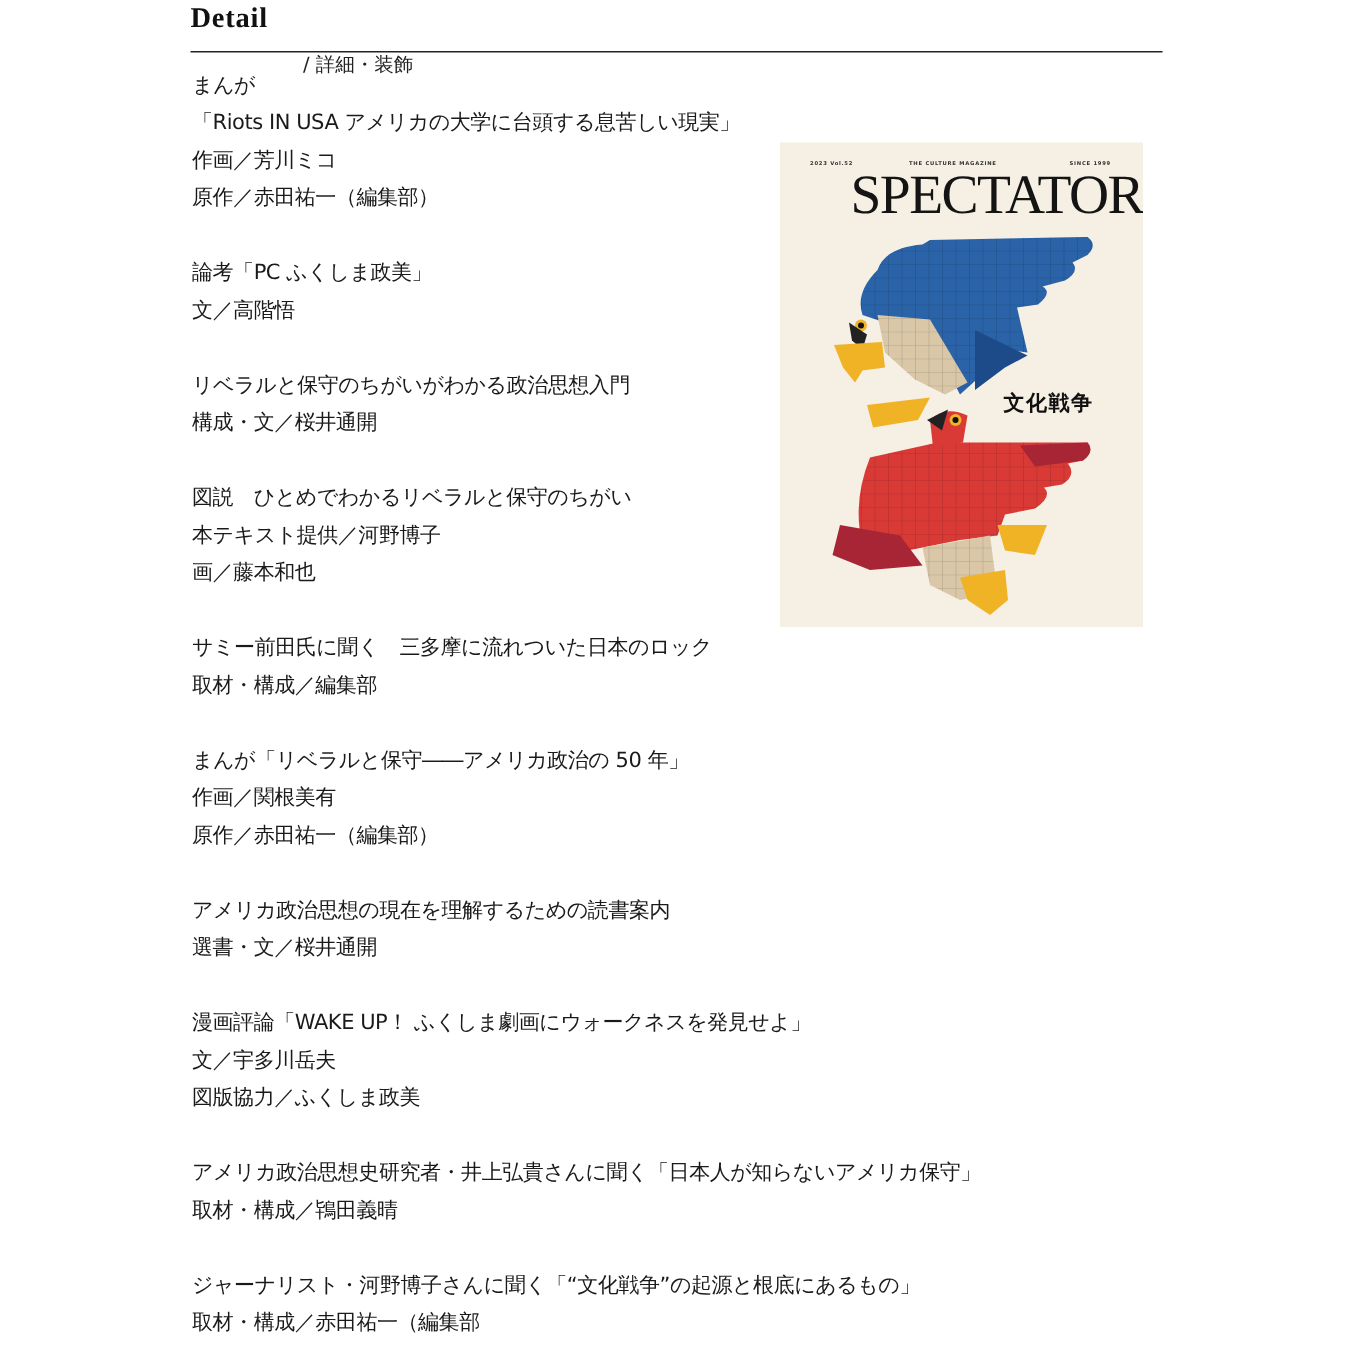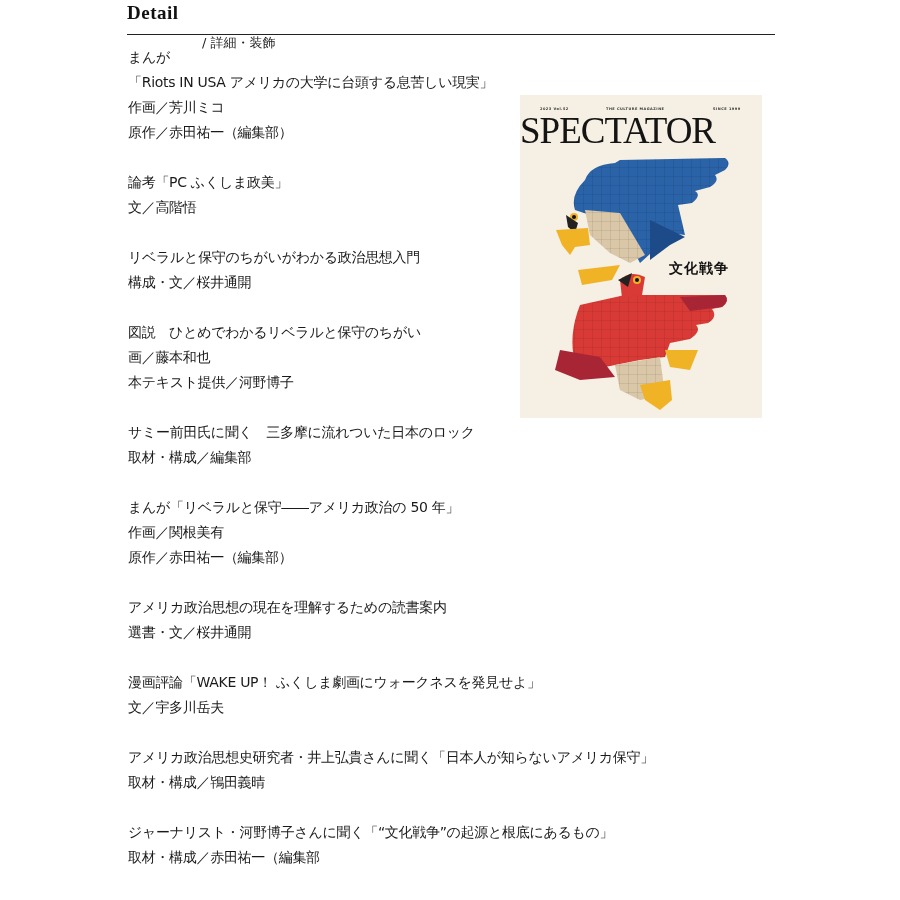--- a/index.html
+++ b/index.html
@@ -7,21 +7,21 @@
          font-family:"DejaVu Sans", "Liberation Sans", sans-serif; color:#1a1a1a; }
   .header { position:absolute; left:127px; top:0; width:648px; height:34px;
             border-bottom:1.5px solid #222; }
   .header .title { position:absolute; left:0; top:2px; font-family:"Liberation Serif","DejaVu Serif",serif;
                    font-weight:bold; font-size:19px; letter-spacing:0.5px; color:#111; }
   .header .sub { position:absolute; left:75px; top:10px; font-size:13px; color:#222;margin-top:24px; }
   .lines { position:absolute; left:128px; top:45px; }
   .line { height:25px; line-height:25px; font-size:14px; white-space:nowrap; letter-spacing:-0.3px; }
   .cover { position:absolute; left:520px; top:95px; width:242px; height:323px; background:#f5efe4; overflow:hidden; }
   .cover .meta { position:absolute; top:12px; font-size:3.5px; font-weight:bold; color:#333; letter-spacing:0.5px; }
-  .cover .logo { position:absolute; left:0; right:0; top:14px; text-align:left;
+  .cover .logo { position:absolute; left:0; right:0; top:14px; text-align:right;
                  font-family:"Liberation Serif","DejaVu Serif",serif; font-size:37px; color:#141414; letter-spacing:-1px; }
   .cover .coverline { position:absolute; left:149px; top:164px; font-size:14px; font-weight:bold; color:#111; letter-spacing:1px; }
   .cover svg { position:absolute; left:0; top:0; }
 </style>
 </head>
 <body>
 
 <div class="header">
   <span class="title">Detail</span>
   <span class="sub">/ 詳細・装飾</span>
@@ -33,35 +33,36 @@
     <div class="line">作画／芳川ミコ</div>
     <div class="line">原作／赤田祐一（編集部）</div>
     <div class="line"></div>
     <div class="line">論考「PC ふくしま政美」</div>
     <div class="line">文／高階悟</div>
     <div class="line"></div>
     <div class="line">リベラルと保守のちがいがわかる政治思想入門</div>
     <div class="line">構成・文／桜井通開</div>
     <div class="line"></div>
     <div class="line">図説　ひとめでわかるリベラルと保守のちがい</div>
+    <div class="line">本テキスト提供／河野博子</div>
     <div class="line">画／藤本和也</div>
-    <div class="line">本テキスト提供／河野博子</div>
     <div class="line"></div>
     <div class="line">サミー前田氏に聞く　三多摩に流れついた日本のロック</div>
     <div class="line">取材・構成／編集部</div>
     <div class="line"></div>
     <div class="line">まんが「リベラルと保守――アメリカ政治の 50 年」</div>
     <div class="line">作画／関根美有</div>
     <div class="line">原作／赤田祐一（編集部）</div>
     <div class="line"></div>
     <div class="line">アメリカ政治思想の現在を理解するための読書案内</div>
     <div class="line">選書・文／桜井通開</div>
     <div class="line"></div>
     <div class="line">漫画評論「WAKE UP！ ふくしま劇画にウォークネスを発見せよ」</div>
     <div class="line">文／宇多川岳夫</div>
+    <div class="line">図版協力／ふくしま政美</div>
     <div class="line"></div>
     <div class="line">アメリカ政治思想史研究者・井上弘貴さんに聞く「日本人が知らないアメリカ保守」</div>
     <div class="line">取材・構成／鴇田義晴</div>
     <div class="line"></div>
     <div class="line">ジャーナリスト・河野博子さんに聞く「“文化戦争”の起源と根底にあるもの」</div>
     <div class="line">取材・構成／赤田祐一（編集部</div>
   </div>
 
 <div class="cover">
   <svg width="242" height="323" viewBox="0 0 242 323">

